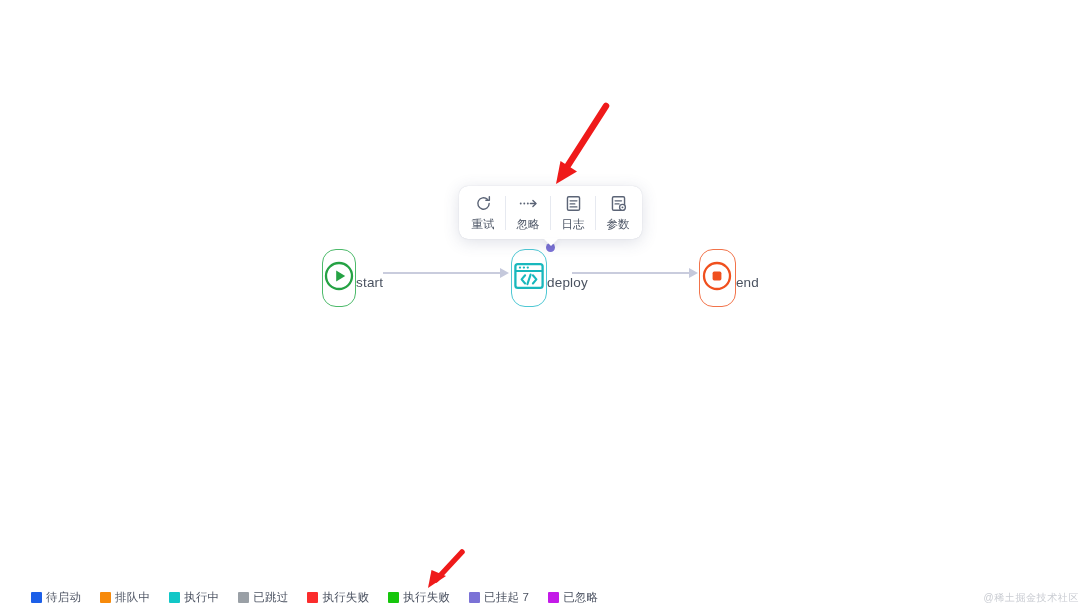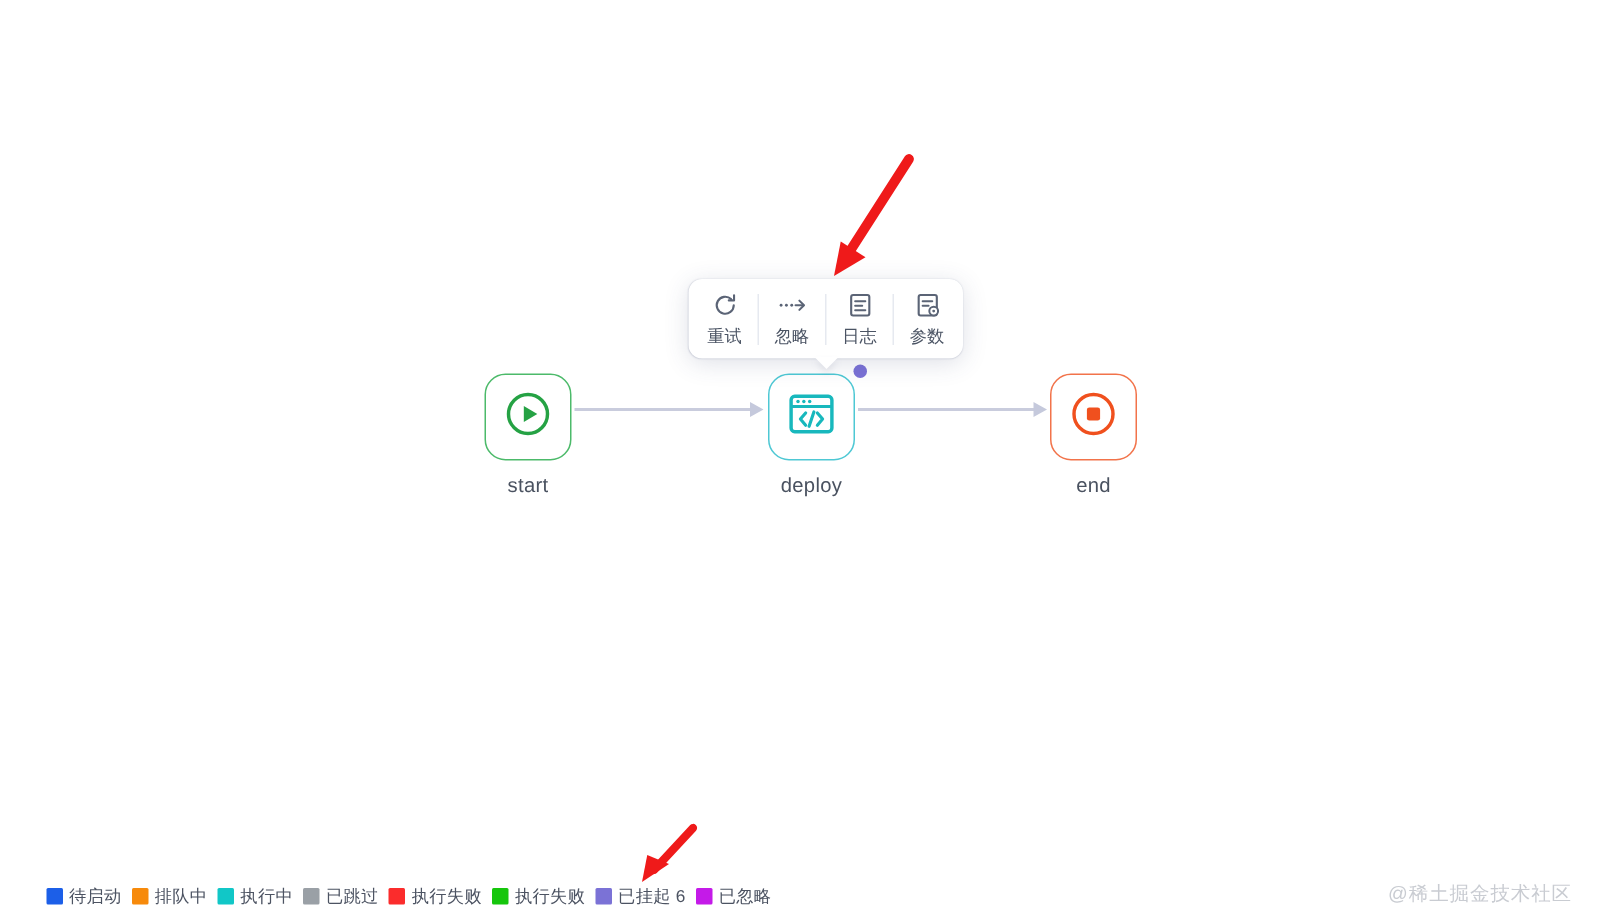--- a/index.html
+++ b/index.html
@@ -19,21 +19,21 @@
   #canvas {
     position: absolute;
     inset: 0;
   }
 
   
   .node {
     position: absolute;
     width: 60px;
     display: flex;
-    flex-direction: column;
+    flex-direction: row;
     align-items: center;
   }
   .node-box {
     width: 58px;
     height: 58px;
     border-radius: 14px;
     background: #ffffff;
     border: 1.5px solid #cfd8e3;
     display: flex;
     align-items: center;
@@ -141,21 +141,21 @@
   
   .annot-arrow { position: absolute; }
 
   
   #legend {
     position: absolute;
     left: 31px;
     bottom: 9px;
     display: flex;
     align-items: center;
-    gap: 7px;
+    gap: 19px;
   }
   .legend-item {
     display: flex;
     align-items: center;
     gap: 4px;
     white-space: nowrap;
   }
   .legend-swatch {
     width: 11px;
     height: 11px;
@@ -164,23 +164,23 @@
   }
   .legend-text {
     font-size: 11.5px;
     color: #4c5362;
     letter-spacing: .2px;
   }
 
   
   #watermark {
     position: absolute;
-    right: 32px;
+    right: 1px;
     bottom: 9px;
-    font-size: 13px;
+    font-size: 10px;
     color: #c9ccd2;
     letter-spacing: .6px;
     user-select: none;
   }
 </style>
 </head>
 <body>
 
 <div id="canvas">
 
@@ -336,21 +336,21 @@
       <span class="legend-text">执行失败</span>
     </div>
 
     <div class="legend-item">
       <span class="legend-swatch" style="background:#16c60c"></span>
       <span class="legend-text">执行失败</span>
     </div>
 
     <div class="legend-item">
       <span class="legend-swatch" style="background:#7b72d6"></span>
-      <span class="legend-text">已挂起 6</span>
+      <span class="legend-text">已挂起 7</span>
     </div>
 
     <div class="legend-item">
       <span class="legend-swatch" style="background:#c41ae8"></span>
       <span class="legend-text">已忽略</span>
     </div>
 
   </div>
 
   <div id="watermark">@稀土掘金技术社区</div>

